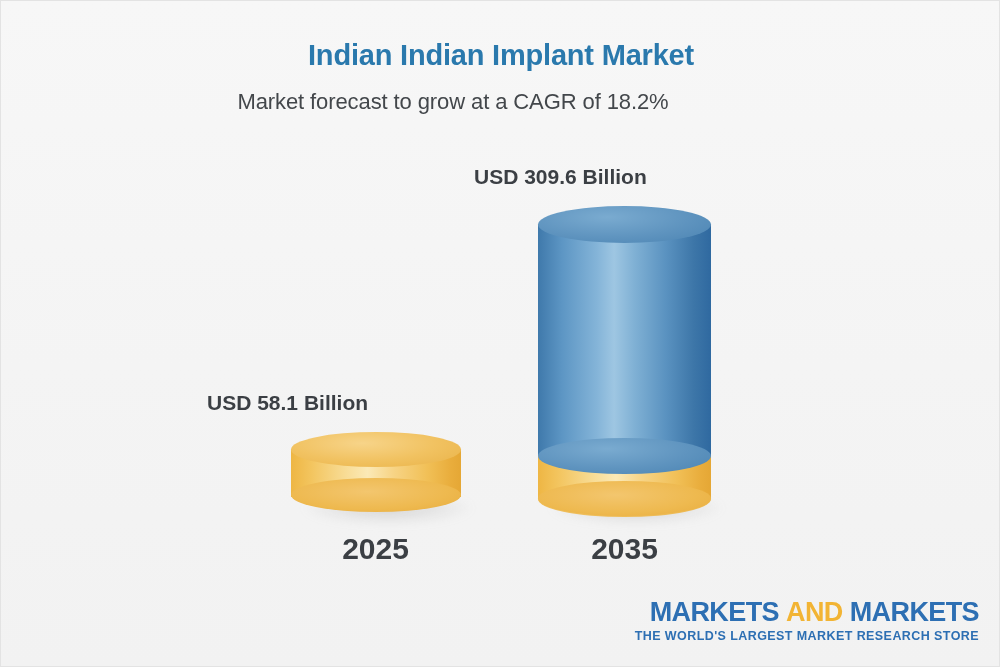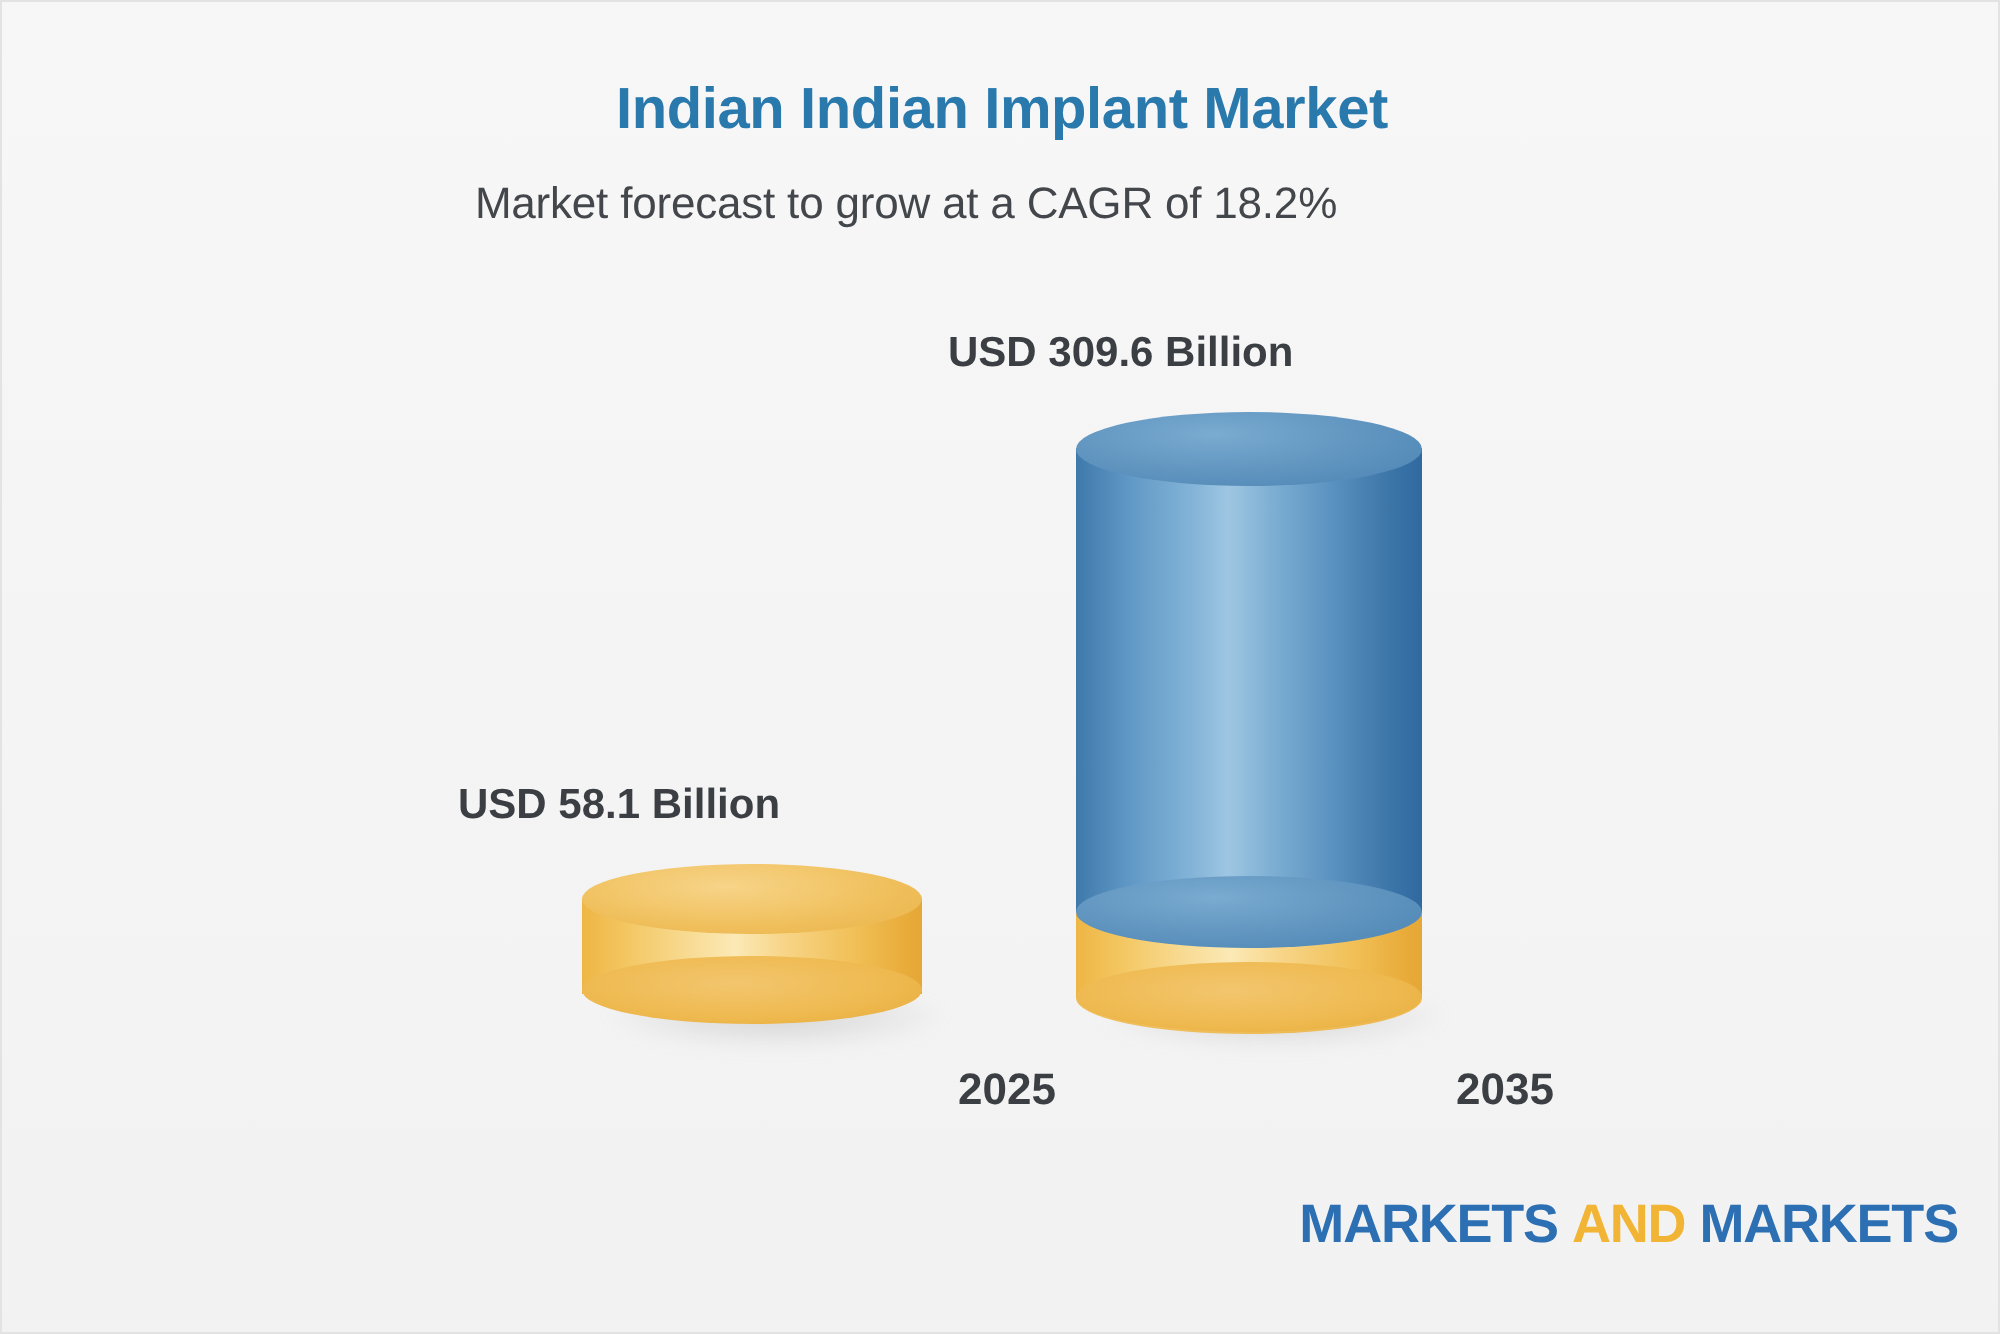--- a/index.html
+++ b/index.html
@@ -51,27 +51,27 @@
 
   
   .value-label {
     position: absolute;
     font-size: 21px;
     font-weight: bold;
     color: #3b3f44;
     white-space: nowrap;
   }
   .value-label-2035 { left: 473px; top: 164px; width: 305px; }
-  .value-label-2025 { left: 228px; top: 390px; width: 305px; }
+  .value-label-2025 { left: 206px; top: 390px; width: 305px; }
 
   
   .year-label {
     position: absolute;
-    text-align: right;
-    font-size: 22px;
+    text-align: center;
+    font-size: 30px;
     font-weight: bold;
     color: #3b3f44;
   }
   .year-label-2025 { left: 222px; top: 531px; width: 305px; }
   .year-label-2035 { left: 471px; top: 531px; width: 305px; }
 
   
   .cyl {
     position: absolute;
   }
@@ -204,15 +204,16 @@
 
   <div class="value-label value-label-2035">USD 309.6 Billion</div>
   <div class="value-label value-label-2025">USD 58.1 Billion</div>
 
   <div class="year-label year-label-2025">2025</div>
   <div class="year-label year-label-2035">2035</div>
 
 
   <div class="logo">
     <div class="logo-main"><span>MARKETS</span><span class="logo-and" style="margin:0 7px;">AND</span><span>MARKETS</span></div>
+    <div class="logo-tag">THE WORLD'S LARGEST MARKET RESEARCH STORE</div>
   </div>
 
 </div>
 
 </body></html>

